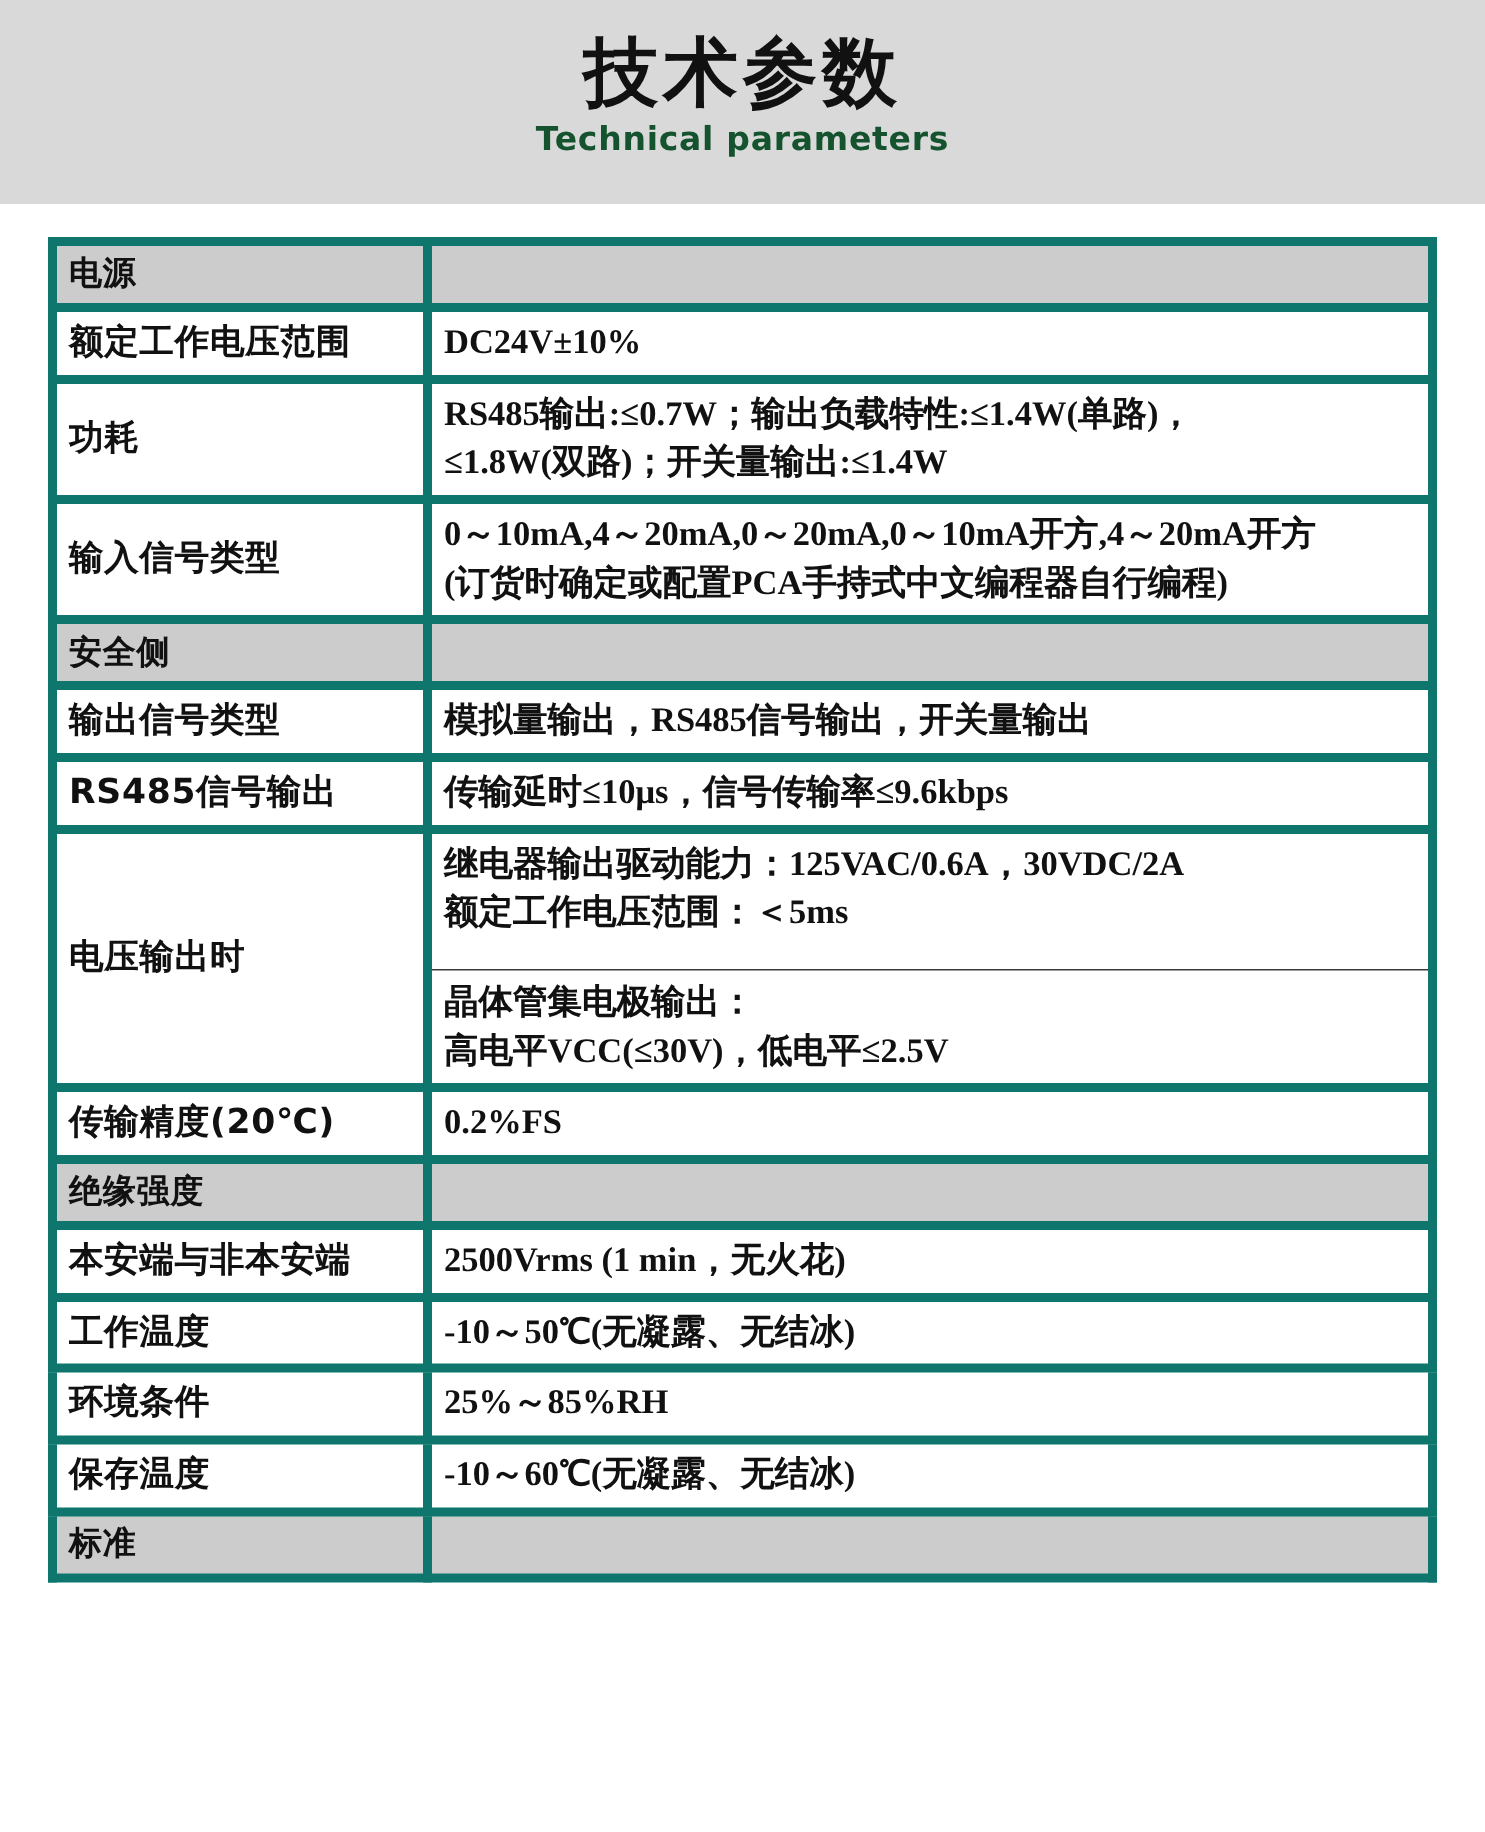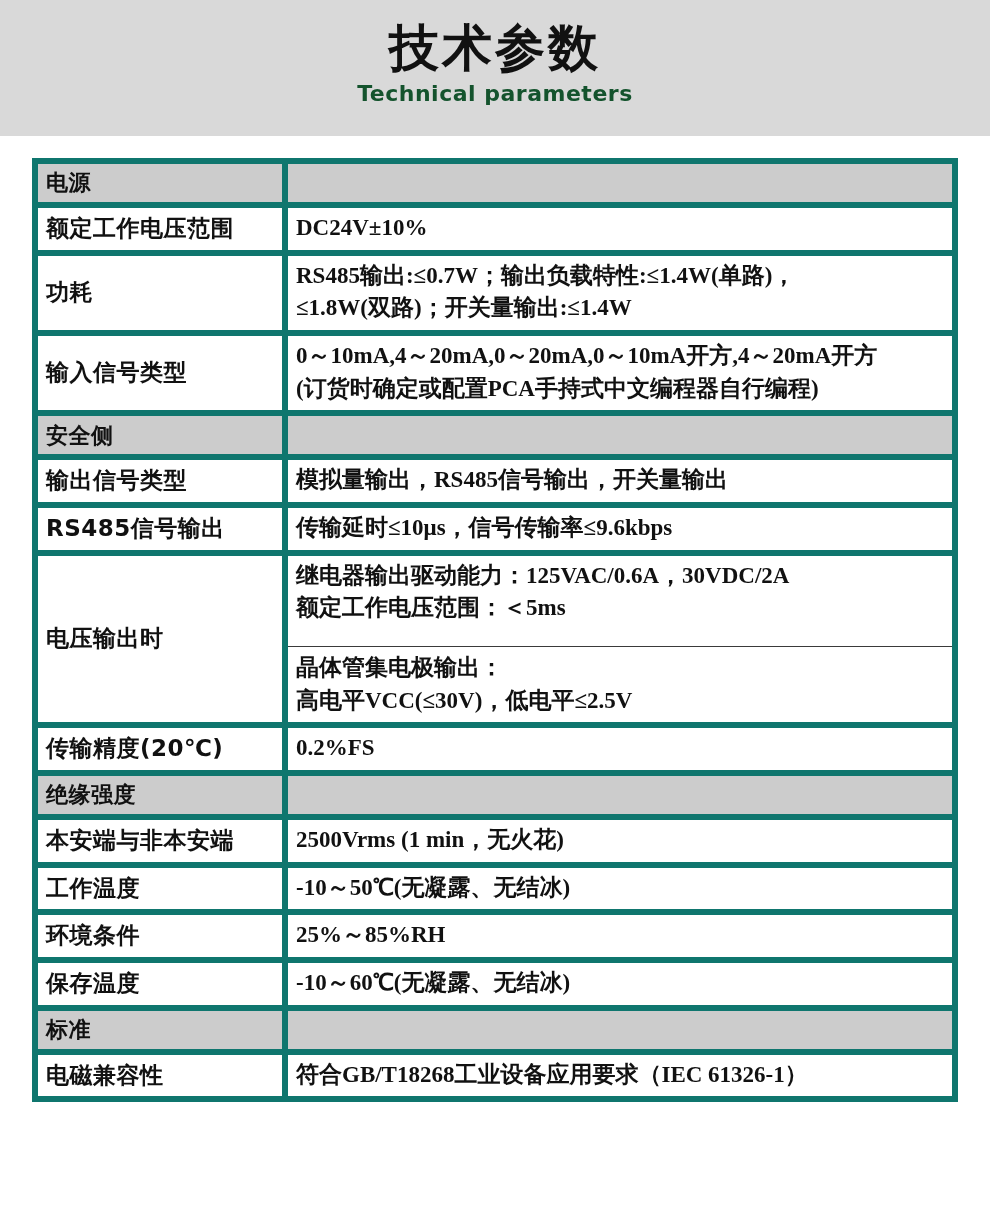--- a/index.html
+++ b/index.html
@@ -184,21 +184,15 @@
         <tr>
           <td class="label">保存温度</td>
           <td class="value">
             <span class="val-line">-10～60℃(无凝露、无结冰)</span>
           </td>
         </tr>
         <tr class="section">
           <td class="label">标准</td>
           <td class="value">&nbsp;</td>
         </tr>
-        <tr>
-          <td class="label">电磁兼容性</td>
-          <td class="value">
-            <span class="val-line">符合GB/T18268工业设备应用要求（IEC 61326-1）</span>
-          </td>
-        </tr>
       </tbody>
   </table>
 </div>
 
 </body></html>

